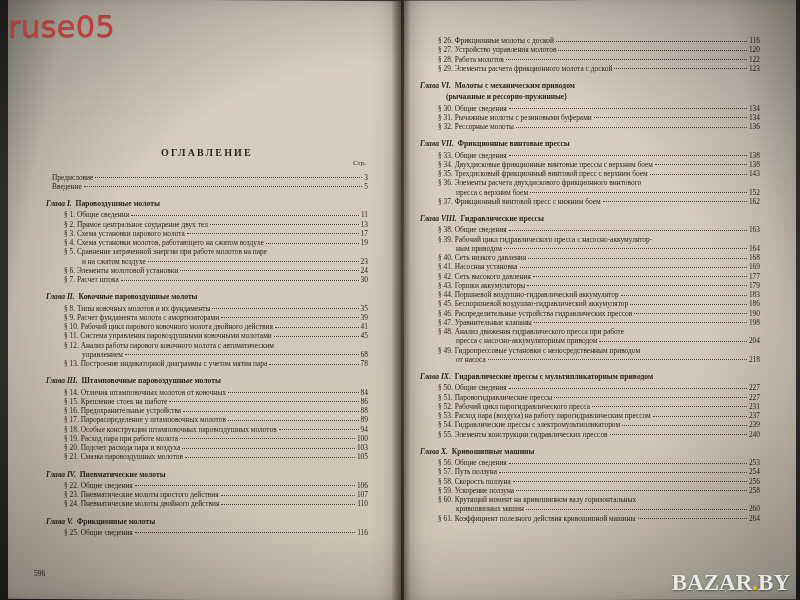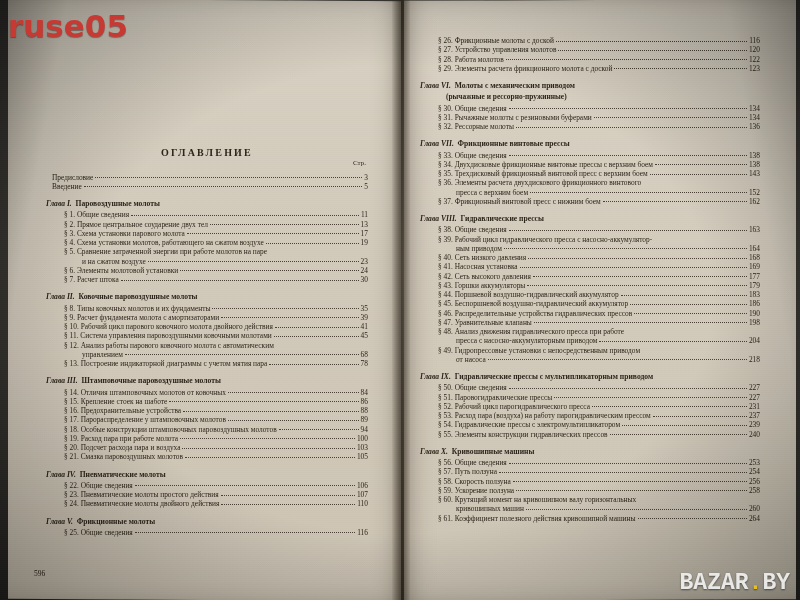--- a/index.html
+++ b/index.html
@@ -68,31 +68,31 @@
     background-image:
       repeating-linear-gradient(0deg, rgba(255,255,255,0.03) 0 1px, rgba(0,0,0,0.03) 1px 2px);
   }
 
   
   .wm-top {
     position: absolute;
     left: 8px;
     top: 8px;
     font-family: "DejaVu Sans", sans-serif;
-    font-weight: bold;
+    font-weight: normal;
     font-size: 31px;
     color: #c73a33;
     letter-spacing: 0px;
     text-shadow: 0 1px 1px rgba(0,0,0,0.35);
   }
   .wm-bottom {
     position: absolute;
     right: 10px;
     bottom: 4px;
-    font-family: Liberation Mono, monospace;
+    font-family: Liberation Serif, serif;
     font-weight: bold;
     font-size: 23px;
     color: #f0f0f0;
     opacity: .92;
     text-shadow: 0 1px 2px rgba(0,0,0,0.55);
   }
   .wm-bottom .dot { color: #f0c419; }
 
   
   .col {

